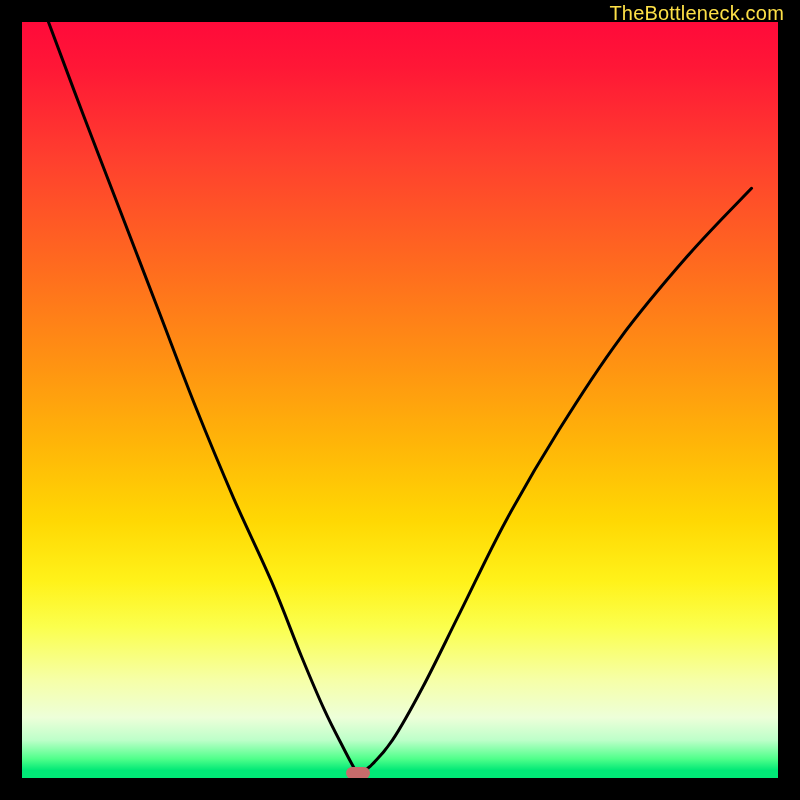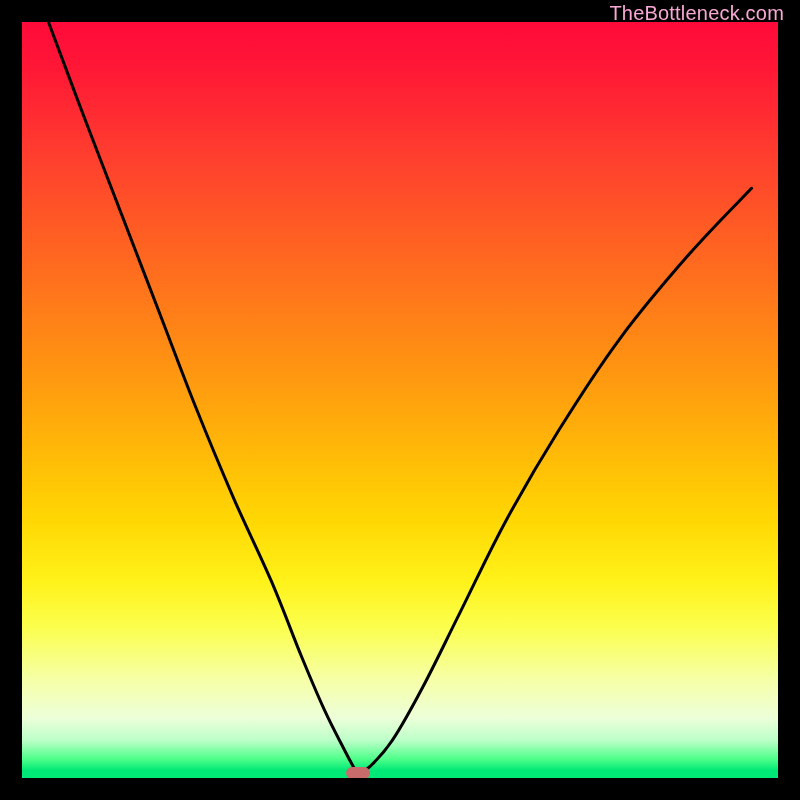--- a/index.html
+++ b/index.html
@@ -16,21 +16,21 @@
       #fff21a 74%,
       #fbff4d 80%,
       #f6ffa7 87%,
       #edffd9 92%,
       #bdffc9 95%,
       #4eff8a 97.5%,
       #00e876 99%,
       #00e876 100%)}
   svg.curve{position:absolute;inset:0}
   .marker{position:absolute;width:24px;height:12px;border-radius:6px;background:#c76b6b;transform:translate(-50%,-50%)}
-  .watermark{position:absolute;top:2px;right:16px;color:#f9a8d4;font-size:20px;font-weight:500;letter-spacing:.2px}
+  .watermark{position:absolute;top:2px;right:16px;color:#fde047;font-size:20px;font-weight:500;letter-spacing:.2px}
 </style>
 </head>
 <body>
 
 <div class="frame">
   <div class="plot">
     <div class="grad"></div>
     <svg class="curve" viewBox="0 0 756 756" preserveAspectRatio="none">
       <path id="curve-left" fill="none" stroke="#000" stroke-width="3" stroke-linecap="round" d="M 26.46 0 C 32.583600000000004 16.3296, 47.552400000000006 56.7, 60.480000000000004 90.72 C 73.4076 124.74, 84.67200000000001 153.6192, 98.28 189 C 111.88799999999999 224.3808, 122.47199999999998 251.89920000000004, 136.07999999999998 287.28000000000003 C 149.688 322.66080000000005, 160.272 351.54, 173.88 385.56 C 187.488 419.58, 198.072 444.98160000000007, 211.68 476.28000000000003 C 225.288 507.5784, 237.23280000000003 530.8632, 249.48000000000002 559.4399999999999 C 261.72720000000004 588.0167999999999, 270.1944 611.9064, 279.71999999999997 635.04 C 289.24559999999997 658.1736, 294.91560000000004 671.6304, 302.40000000000003 687.96 C 309.8844 704.2896000000001, 315.8568 715.14576, 321.3 725.76 C 326.7432 736.37424, 329.91839999999996 742.30128, 332.64 746.928 C 335.3616 751.55472, 335.7396 750.64752, 336.42 751.4639999999999"></path>
       <path id="curve-right" fill="none" stroke="#000" stroke-width="3" stroke-linecap="round" d="M 336.42 751.4639999999999 C 338.4612 750.2392799999999, 341.6364 750.64752, 347.76 744.66 C 353.8836 738.67248, 360.9144 732.4884, 370.44 718.1999999999999 C 379.9656 703.9115999999999, 388.43280000000004 688.4136, 400.68 665.28 C 412.92719999999997 642.1464, 423.5112 619.6176, 438.47999999999996 589.6800000000001 C 453.44879999999995 559.7424000000001, 466.1496 531.6192, 483.84000000000003 498.9599999999999 C 501.53040000000004 466.3007999999999, 516.348 440.8992, 536.76 408.24 C 557.172 375.5808, 574.1064 348.81840000000005, 597.24 317.52000000000004 C 620.3736 286.2216, 641.466 261.576, 665.28 234.36000000000004 C 689.0939999999999 207.14400000000003, 717.9732 178.5672, 729.54 166.32"></path>

